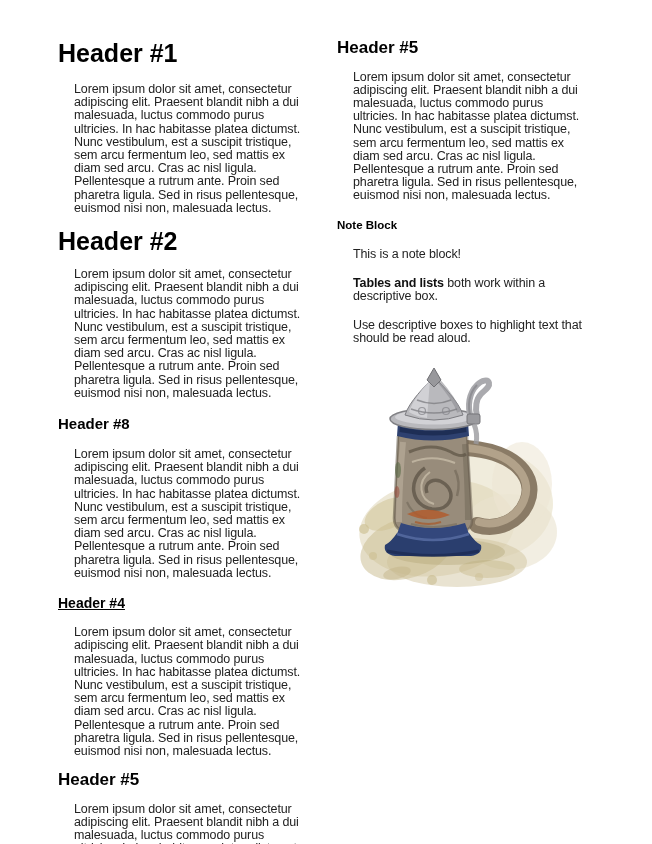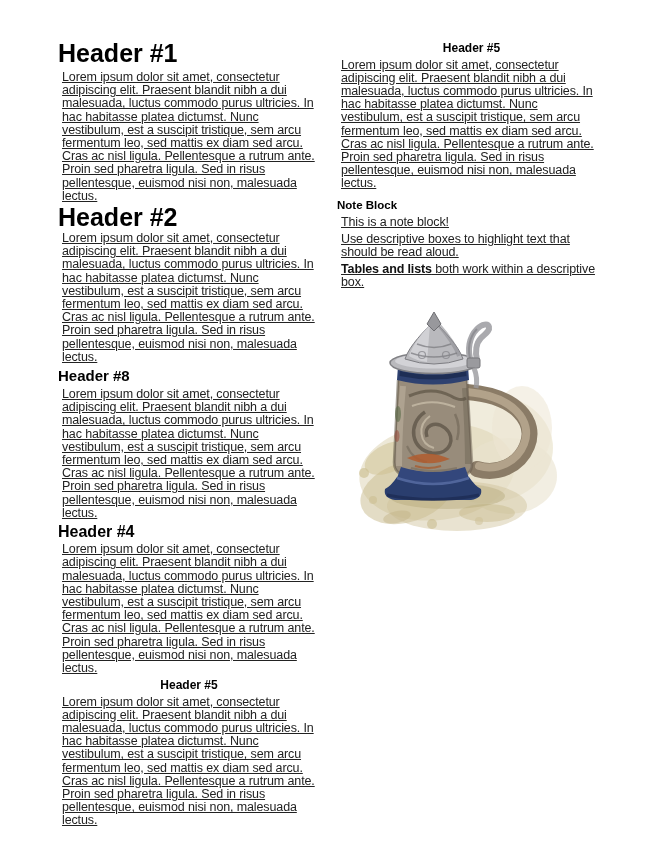--- a/index.html
+++ b/index.html
@@ -8,24 +8,24 @@
     font-family:"Liberation Sans","DejaVu Sans",sans-serif;color:#222222;
   }
   .page{box-sizing:border-box;width:651px;height:844px;padding:40px 46px 0 58px;display:flex;gap:17px;}
   .col{flex:none;}
   .col-left{width:262px;}
   .col-right{width:269px;}
   h1,h2,h3,h4,h5{color:#000;font-weight:700;}
   h1{font-size:25px;line-height:27px;margin:0 0 4px 0;}
   h2{font-size:25px;line-height:21px;margin:4px 0 3px 0;}
   h3{font-size:15px;line-height:16px;margin:4px 0 2px 0;}
-  h4{font-size:16px;line-height:14px;margin:5px 0 2px 0;}
-  h5{font-size:12px;line-height:12.5px;margin:4px 0 2px 0;text-align:center;}
+  h4{font-size:14px;line-height:14px;margin:5px 0 2px 0;text-decoration:underline;}
+  h5{font-size:17px;line-height:12.5px;margin:4px 0 2px 0;}
   .col-right h5{margin-top:2px;}
-  p.body{font-size:12.5px;line-height:13.2px;margin:4px;letter-spacing:-0.12px;color:#222;text-decoration:underline;}
+  p.body{font-size:12.5px;line-height:13.2px;margin:16px;letter-spacing:-0.12px;color:#222;}
   .note-label{font-size:11.5px;line-height:13px;font-weight:700;color:#000;margin:8px 0 0 0;}
   p.body b{color:#111;}
   figure.illustration{margin:20px 0 0 0;padding:0;}
 </style>
 </head>
 <body>
 
 <div class="page">
 
   <div class="col col-left">
@@ -53,23 +53,23 @@
 
   <div class="col col-right">
     <section>
       <h5>Header #5</h5>
       <p class="body">Lorem ipsum dolor sit amet, consectetur adipiscing elit. Praesent blandit nibh a dui malesuada, luctus commodo purus ultricies. In hac habitasse platea dictumst. Nunc vestibulum, est a suscipit tristique, sem arcu fermentum leo, sed mattis ex diam sed arcu. Cras ac nisl ligula. Pellentesque a rutrum ante. Proin sed pharetra ligula. Sed in risus pellentesque, euismod nisi non, malesuada lectus.</p>
     </section>
 
     <div class="note-label">Note Block</div>
     <p class="body">This is a note block!</p>
 
+    <p class="body"><b>Tables and lists</b><span> both work within a descriptive box.</span></p>
+
     <p class="body">Use descriptive boxes to highlight text that should be read aloud.</p>
-
-    <p class="body"><b>Tables and lists</b><span> both work within a descriptive box.</span></p>
 
     <figure class="illustration">
       <svg width="262" height="228" viewBox="0 0 262 228" xmlns="http://www.w3.org/2000/svg">
 
         <g>
           <ellipse cx="100" cy="162" rx="78" ry="48" fill="#d6cca6" opacity="0.45" transform="rotate(-7 100 162)"></ellipse>
           <ellipse cx="148" cy="138" rx="68" ry="55" fill="#ddd4b2" opacity="0.45"></ellipse>
           <ellipse cx="172" cy="166" rx="48" ry="38" fill="#e9e3cf" opacity="0.6"></ellipse>
           <ellipse cx="185" cy="118" rx="30" ry="42" fill="#ece6d3" opacity="0.55"></ellipse>
           <ellipse cx="70" cy="182" rx="48" ry="30" fill="#c8ba8b" opacity="0.5" transform="rotate(-18 70 182)"></ellipse>

